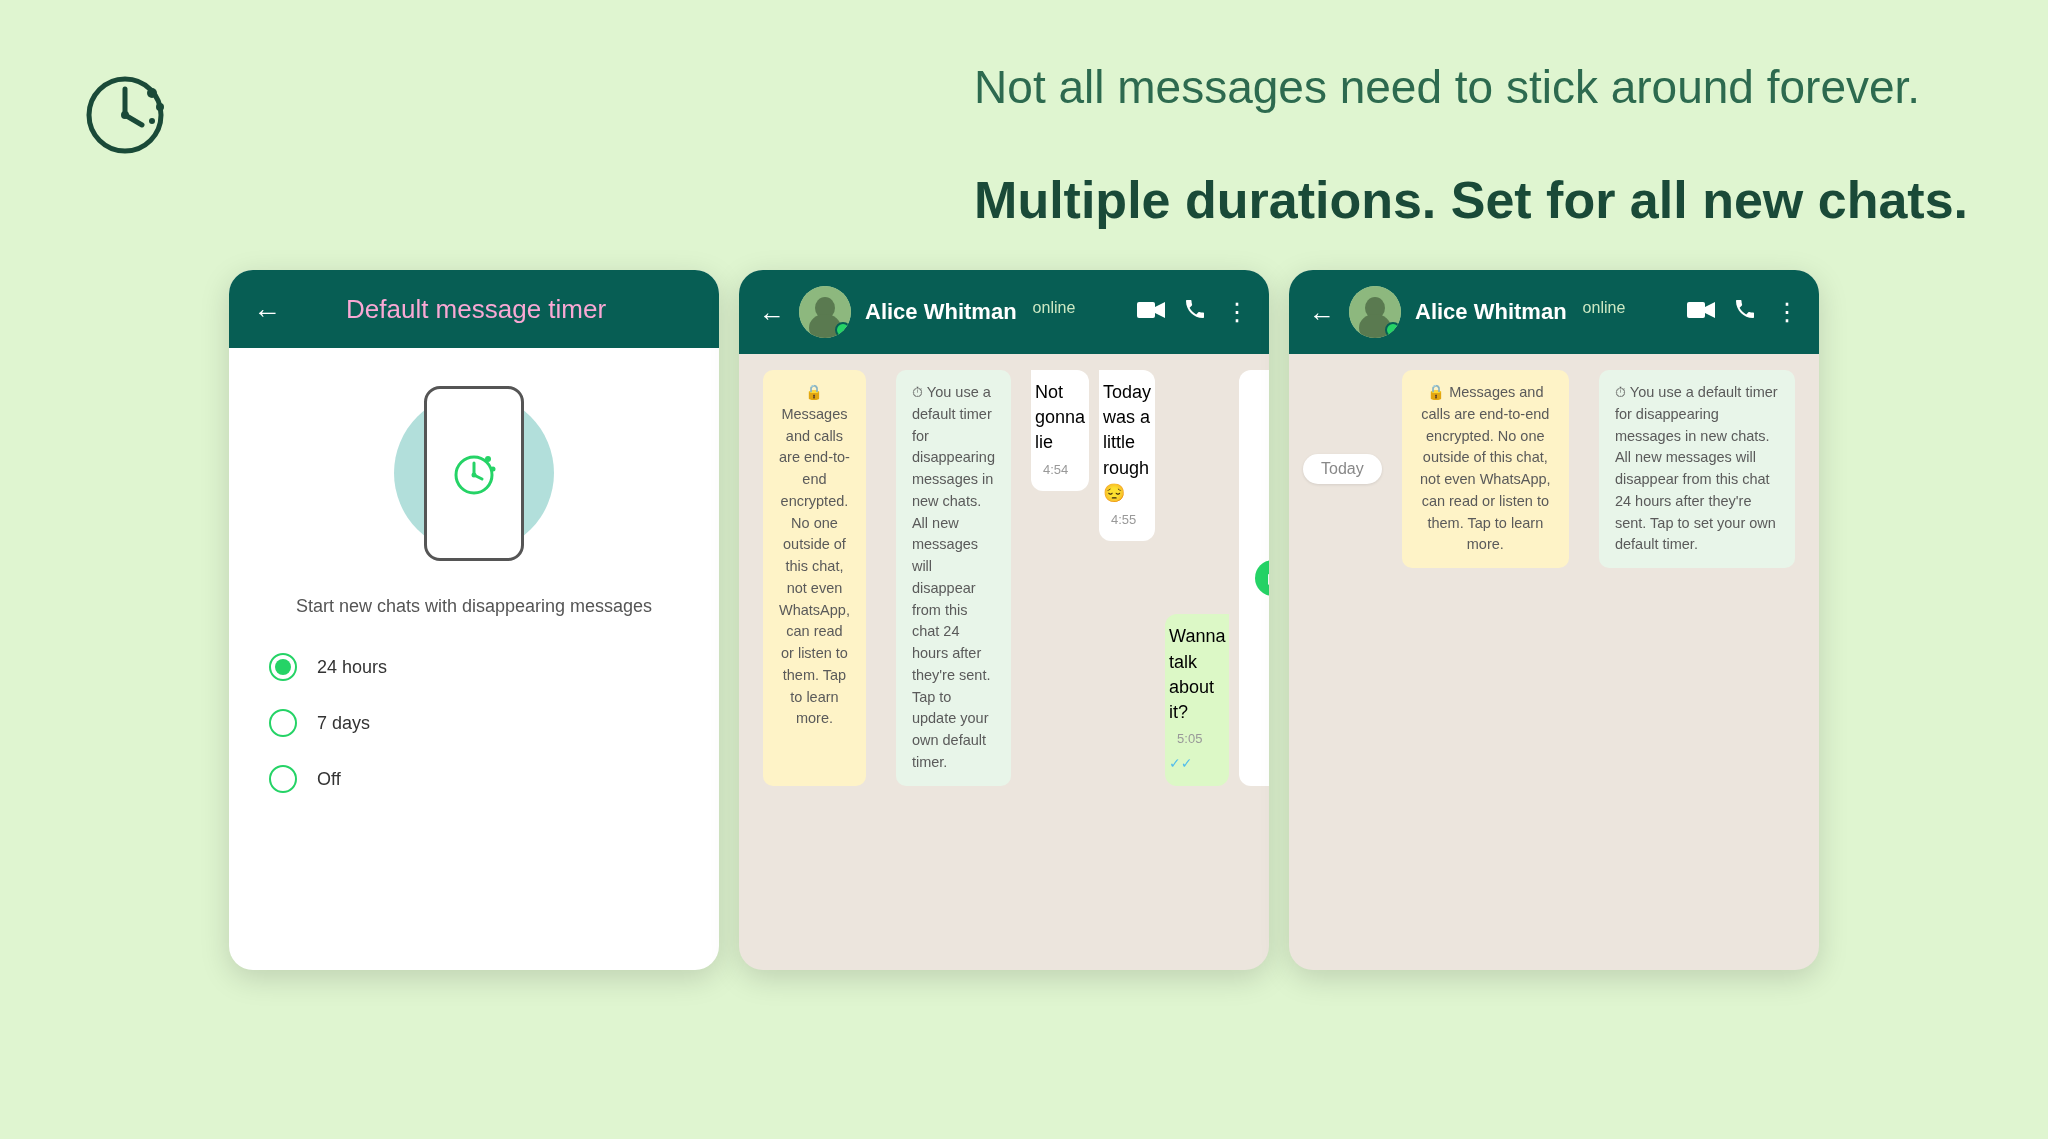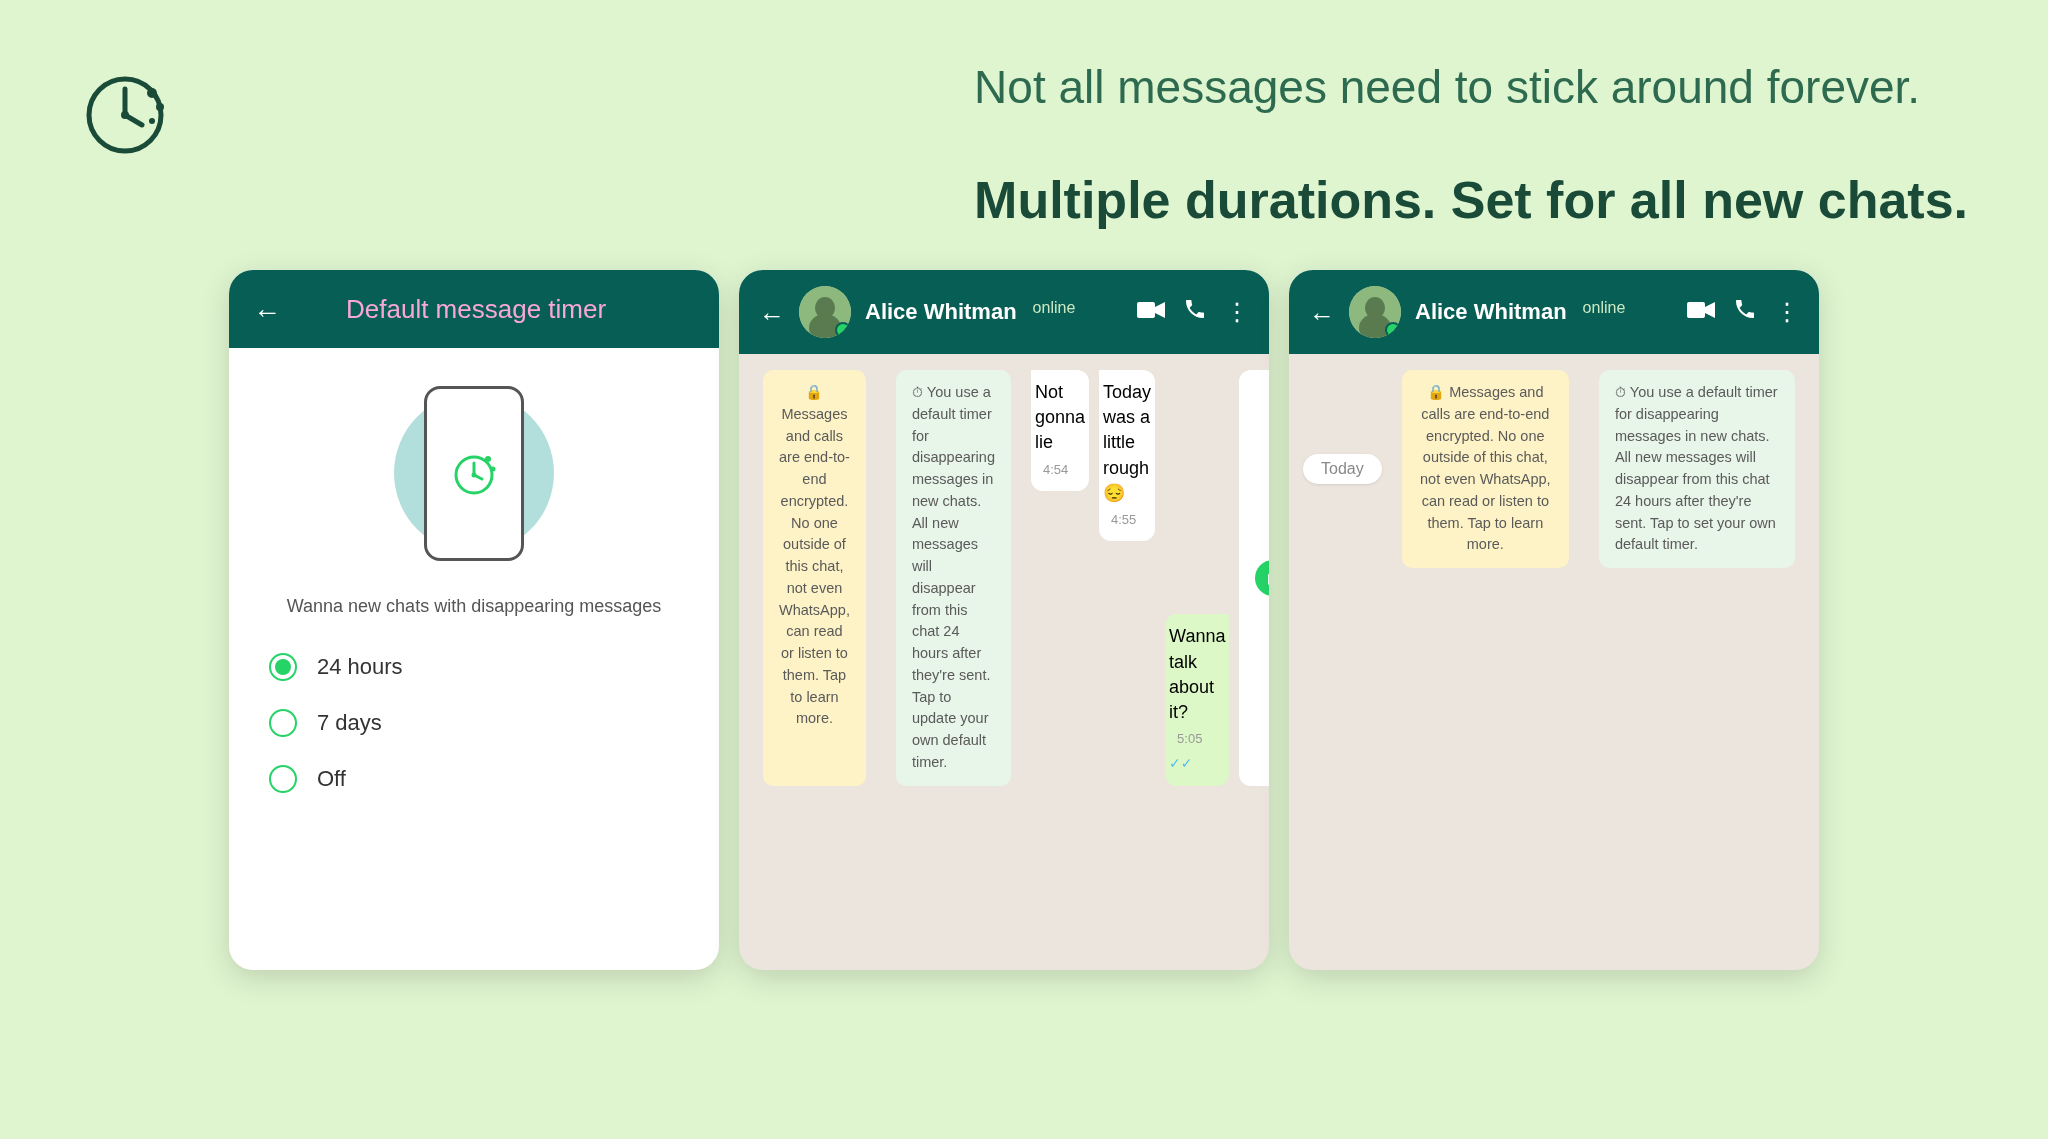--- a/index.html
+++ b/index.html
@@ -156,21 +156,21 @@
       border-color: #25d366;
     }
     .radio-circle.selected::after {
       content: '';
       width: 16px;
       height: 16px;
       border-radius: 50%;
       background: #25d366;
     }
     .radio-label {
-      font-size: 22px;
+      font-size: 18px;
       color: #333;
     }
 
     
     .panel-chat {
       background: #ece5dd;
       width: 530px;
     }
     .chat-header {
       background: #075e54;
@@ -416,21 +416,21 @@
             <circle cx="24" cy="26" r="18" stroke="#25d366" stroke-width="3" fill="none"></circle>
             <path d="M24 26 L24 14" stroke="#25d366" stroke-width="3" stroke-linecap="round"></path>
             <path d="M24 26 L32 30" stroke="#25d366" stroke-width="3" stroke-linecap="round"></path>
             <circle cx="24" cy="26" r="2.5" fill="#25d366"></circle>
             <circle cx="38" cy="10" r="3" fill="#25d366"></circle>
             <circle cx="43" cy="20" r="2.5" fill="#25d366"></circle>
           </svg>
         </div>
       </div>
 
-      <p class="panel-1-subtitle">Wanna new chats with disappearing messages</p>
+      <p class="panel-1-subtitle">Start new chats with disappearing messages</p>
 
       <div class="radio-group">
         <div class="radio-item">
           <div class="radio-circle selected"></div>
           <span class="radio-label">24 hours</span>
         </div>
         <div class="radio-item">
           <div class="radio-circle"></div>
           <span class="radio-label">7 days</span>
         </div>

